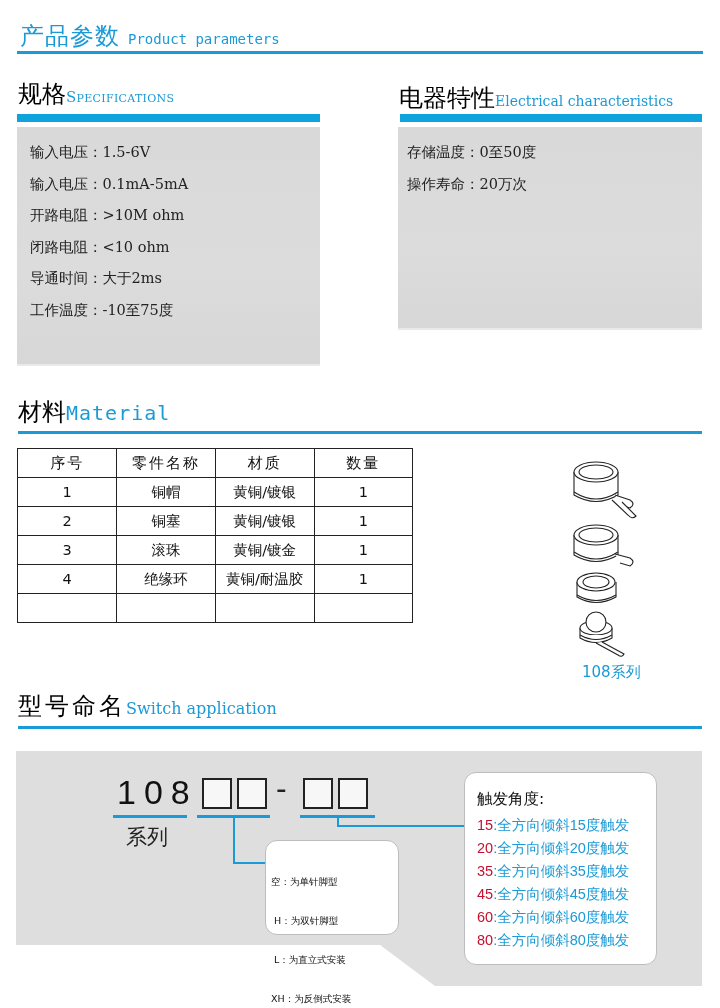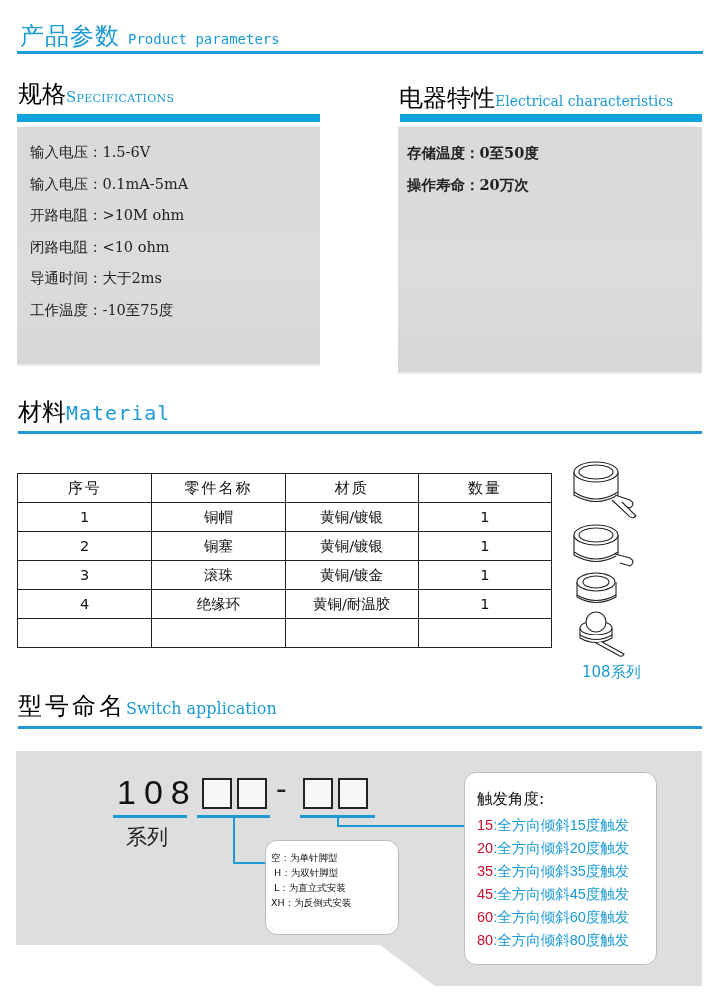--- a/index.html
+++ b/index.html
@@ -17,30 +17,30 @@
   .sec-title .en-caps { font-family: "DejaVu Serif", serif; font-size: 15px; color: #1a9ad6; font-variant: small-caps; letter-spacing: 0.3px; }
   .sec-title .en-mono { font-family: "DejaVu Sans Mono", monospace; font-size: 20px; color: #1a9ad6; letter-spacing: 1px; margin-top: 16px; }
 
   .thick-bar { height: 8px; background: #0fa3dd; }
   .thin-bar { height: 3px; background: #1a9ad6; }
 
   .gray-box { background: linear-gradient(180deg, #d9d9d9 0%, #dcdcdc 60%, #d7d7d7 100%);
               border-bottom: 2px solid #e9e9e9; }
   .spec-line { font-family: "DejaVu Serif", serif; font-size: 14.5px; color: #222; height: 31.5px; line-height: 31.5px; white-space: pre; }
 
-  table.mat { position: absolute; left: 17px; top: 473px; width: 535px; border-collapse: collapse; }
+  table.mat { position: absolute; left: 17px; top: 448px; width: 396px; border-collapse: collapse; }
   table.mat td, table.mat th { border: 1.5px solid #222; height: 29px; text-align: center; font-size: 14.5px; font-weight: normal; color: #111; }
   table.mat th { letter-spacing: 2px; font-size: 15px; }
 
   .series-label { font-size: 15px; color: #1a9ad6; }
   .model { font-size: 34px; letter-spacing: 8px; color: #111; font-family: "Liberation Sans", sans-serif; }
   .sqbox { width: 30px; height: 31px; border: 2.5px solid #222; background: #f7f7f7; display: inline-block; }
   .cbar { background: #1a9ad6; position: absolute; }
   .note-box { background: #fff; border: 1.5px solid #bdbdbd; border-radius: 12px; position: absolute; }
-  .note-small { font-size: 9.5px; line-height: 15px; white-space: pre; color: #111; }
+  .note-small { font-size: 9.5px; line-height: 15px; white-space: pre; color: #111; margin-top: 24px; }
   .angle-line { font-size: 14.5px; line-height: 23px; white-space: nowrap; font-family: "Liberation Sans", sans-serif; }
   .angle-line .num { color: #c8102e; }
   .angle-line .desc { color: #1a9ad6; }
 </style>
 </head>
 <body>
 
 <div class="abs top-title">
   <span class="cn">产品参数</span><span class="en">Product parameters</span>
 </div>
@@ -56,21 +56,21 @@
   <div class="spec-line"><span>开路电阻：</span><span>&gt;10M ohm</span></div>
   <div class="spec-line"><span>闭路电阻：</span><span>&lt;10 ohm</span></div>
   <div class="spec-line"><span>导通时间：</span><span>大于2ms</span></div>
   <div class="spec-line"><span>工作温度：</span><span>-10至75度</span></div>
 </div>
 
 <div class="abs sec-title" style="left:399px; top:82px;">
   <span class="cn">电器特性</span><span class="en-serif" style="font-size:14px;text-align:center;">Electrical characteristics</span>
 </div>
 <div class="abs thick-bar" style="left:400px; top:114px; width:302px;"></div>
-<div class="abs gray-box" style="left:398px; top:127px; width:304px; height:247px; padding:10px 0 11px 9px;font-weight:bold;">
+<div class="abs gray-box" style="left:398px; top:127px; width:304px; height:203px; padding:10px 0 11px 9px;">
   <div class="spec-line"><span>存储温度：</span><span>0至50度</span></div>
   <div class="spec-line"><span>操作寿命：</span><span>20万次</span></div>
 </div>
 
 <div class="abs sec-title" style="left:18px; top:396px;">
   <span class="cn">材料</span><span class="en-mono">Material</span>
 </div>
 <div class="abs thin-bar" style="left:18px; top:431px; width:684px;"></div>
 
 <table class="mat">

